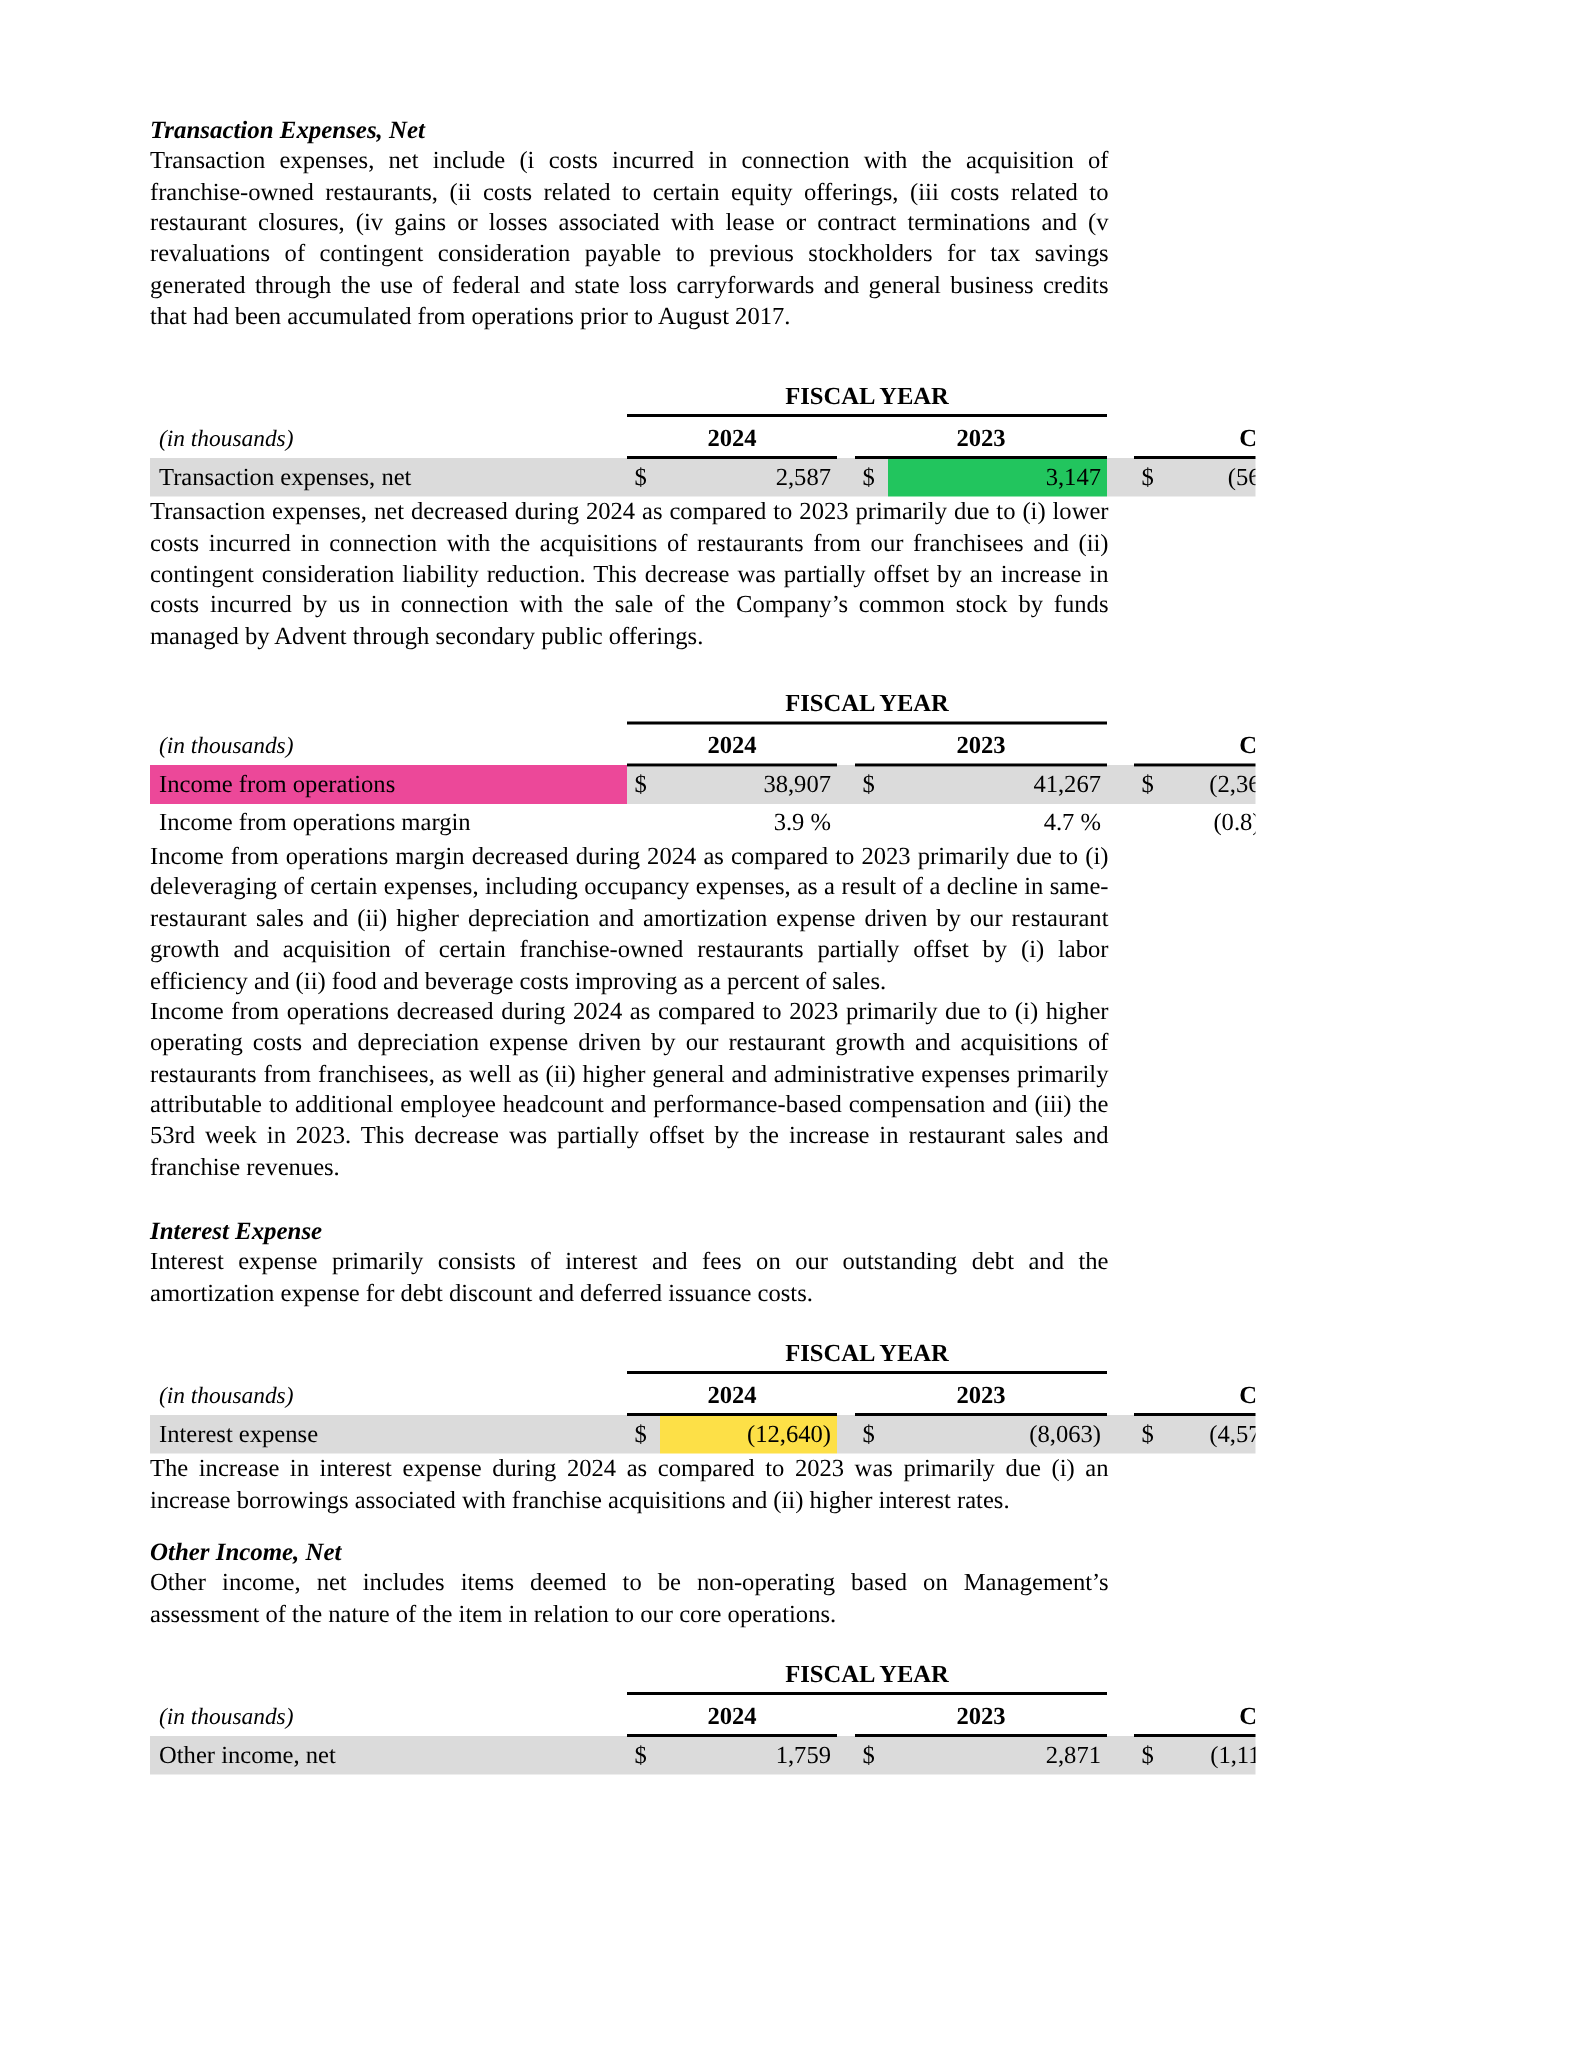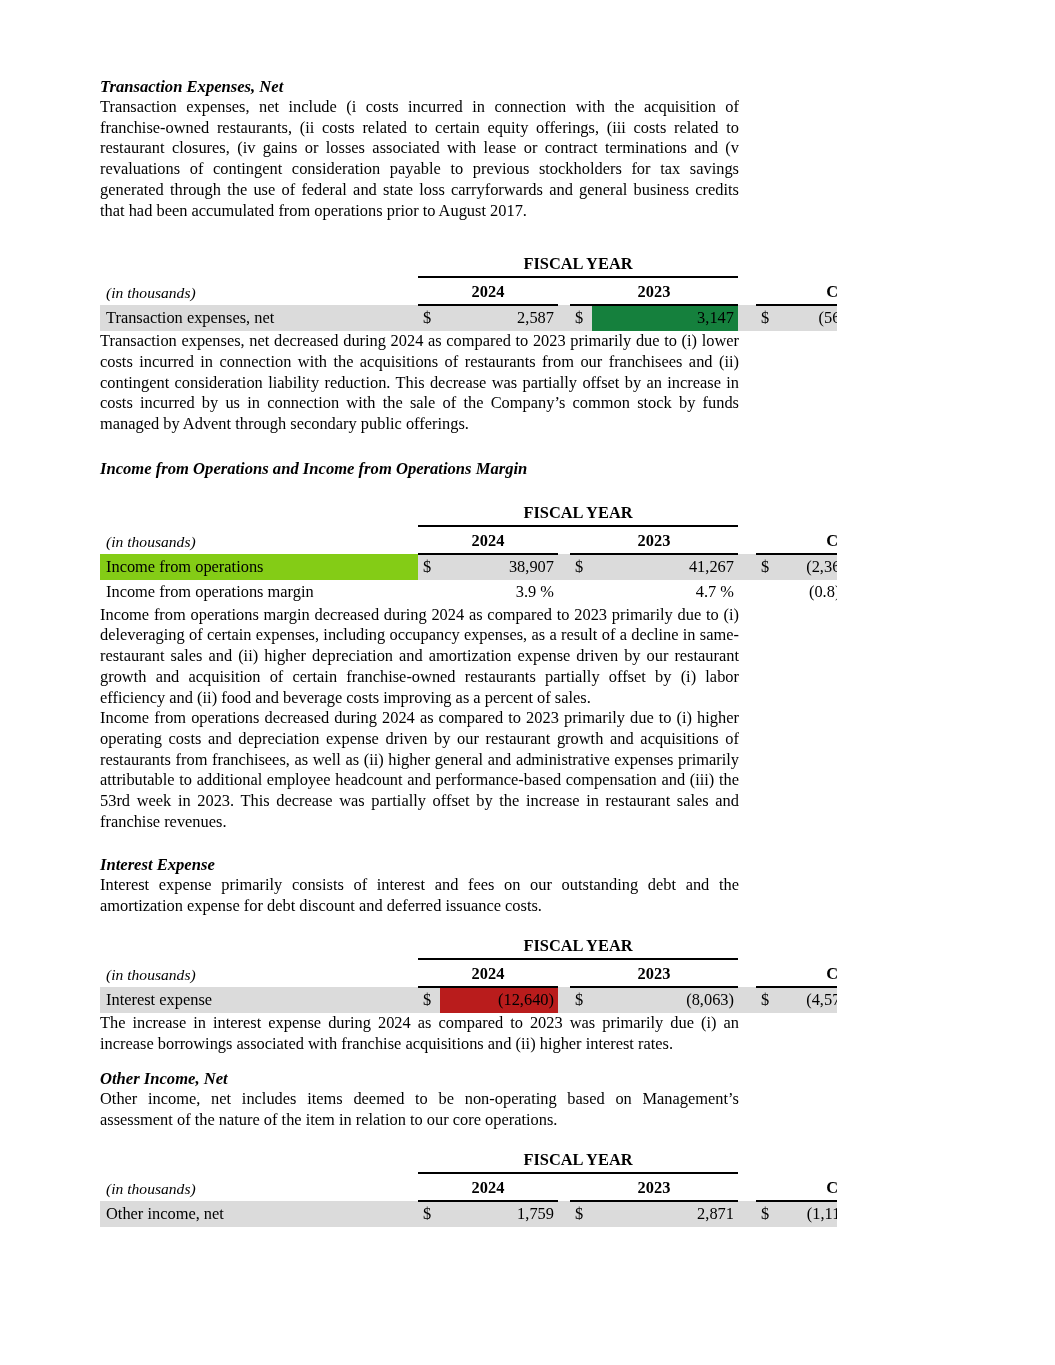--- a/index.html
+++ b/index.html
@@ -113,32 +113,31 @@
         <td colspan="2" class="year-cell">2023</td>
         <td></td>
         <td colspan="3" class="year-cell">Change</td>
       </tr>
       <tr class="data-row shaded">
         <td class="row-label" style="background: rgb(219, 219, 219);">Transaction expenses, net</td>
         <td class="sym" style="background: rgb(219, 219, 219);">$</td>
         <td class="num" style="background: rgb(219, 219, 219); text-align: right;">2,587</td>
         <td style="background: rgb(219, 219, 219);"></td>
         <td class="sym" style="background: rgb(219, 219, 219);">$</td>
-        <td class="num" style="background: #15803d;">3,147</td>
+        <td class="num" style="background: #22c55e;">3,147</td>
         <td style="background: rgb(219, 219, 219);"></td>
         <td class="sym" style="background: rgb(219, 219, 219);">$</td>
         <td class="num" style="background: rgb(219, 219, 219);">(560)</td>
         <td class="pct" style="background: rgb(219, 219, 219);">(17.8)%</td>
       </tr>
     </tbody>
   </table>
 
   <p class="para mt25">Transaction expenses, net decreased during 2024 as compared to 2023 primarily due to (i) lower costs incurred in connection with the acquisitions of restaurants from our franchisees and (ii) contingent consideration liability reduction. This decrease was partially offset by an increase in costs incurred by us in connection with the sale of the Company’s common stock by funds managed by Advent through secondary public offerings.</p>
 
-  <h3 class="heading mt24">Income from Operations and Income from Operations Margin</h3>
 
   <table class="fin-table mt21">
     <colgroup>
       <col style="width:318px">
         <col style="width:22px">
         <col style="width:118px">
         <col style="width:12px">
         <col style="width:22px">
         <col style="width:146px">
         <col style="width:18px">
@@ -154,21 +153,21 @@
       </tr>
       <tr class="years-row">
         <td class="units">(in thousands)</td>
         <td colspan="2" class="year-cell">2024</td>
         <td></td>
         <td colspan="2" class="year-cell">2023</td>
         <td></td>
         <td colspan="3" class="year-cell">Change</td>
       </tr>
       <tr class="data-row shaded">
-        <td class="row-label" style="background: #84cc16;">Income from operations</td>
+        <td class="row-label" style="background: #ec4899;">Income from operations</td>
         <td class="sym" style="background: rgb(219, 219, 219);">$</td>
         <td class="num" style="background: rgb(219, 219, 219);">38,907</td>
         <td style="background: rgb(219, 219, 219);"></td>
         <td class="sym" style="background: rgb(219, 219, 219);">$</td>
         <td class="num" style="background: rgb(219, 219, 219);">41,267</td>
         <td style="background: rgb(219, 219, 219);"></td>
         <td class="sym" style="background: rgb(219, 219, 219);">$</td>
         <td class="num" style="background: rgb(219, 219, 219);">(2,360)</td>
         <td class="pct" style="background: #14b8a6;">(5.7)%</td>
       </tr>
@@ -216,21 +215,21 @@
         <td class="units">(in thousands)</td>
         <td colspan="2" class="year-cell">2024</td>
         <td></td>
         <td colspan="2" class="year-cell">2023</td>
         <td></td>
         <td colspan="3" class="year-cell">Change</td>
       </tr>
       <tr class="data-row shaded">
         <td class="row-label" style="background: rgb(219, 219, 219);">Interest expense</td>
         <td class="sym" style="background: rgb(219, 219, 219);">$</td>
-        <td class="num" style="background: #b91c1c;">(12,640)</td>
+        <td class="num" style="background: #fde047;">(12,640)</td>
         <td style="background: rgb(219, 219, 219);"></td>
         <td class="sym" style="background: rgb(219, 219, 219);">$</td>
         <td class="num" style="background: rgb(219, 219, 219); margin-top: 16px;">(8,063)</td>
         <td style="background: rgb(219, 219, 219);"></td>
         <td class="sym" style="background: rgb(219, 219, 219);">$</td>
         <td class="num" style="background: rgb(219, 219, 219);">(4,577)</td>
         <td class="pct" style="background: rgb(219, 219, 219);">56.8 %</td>
       </tr>
     </tbody>
   </table>

